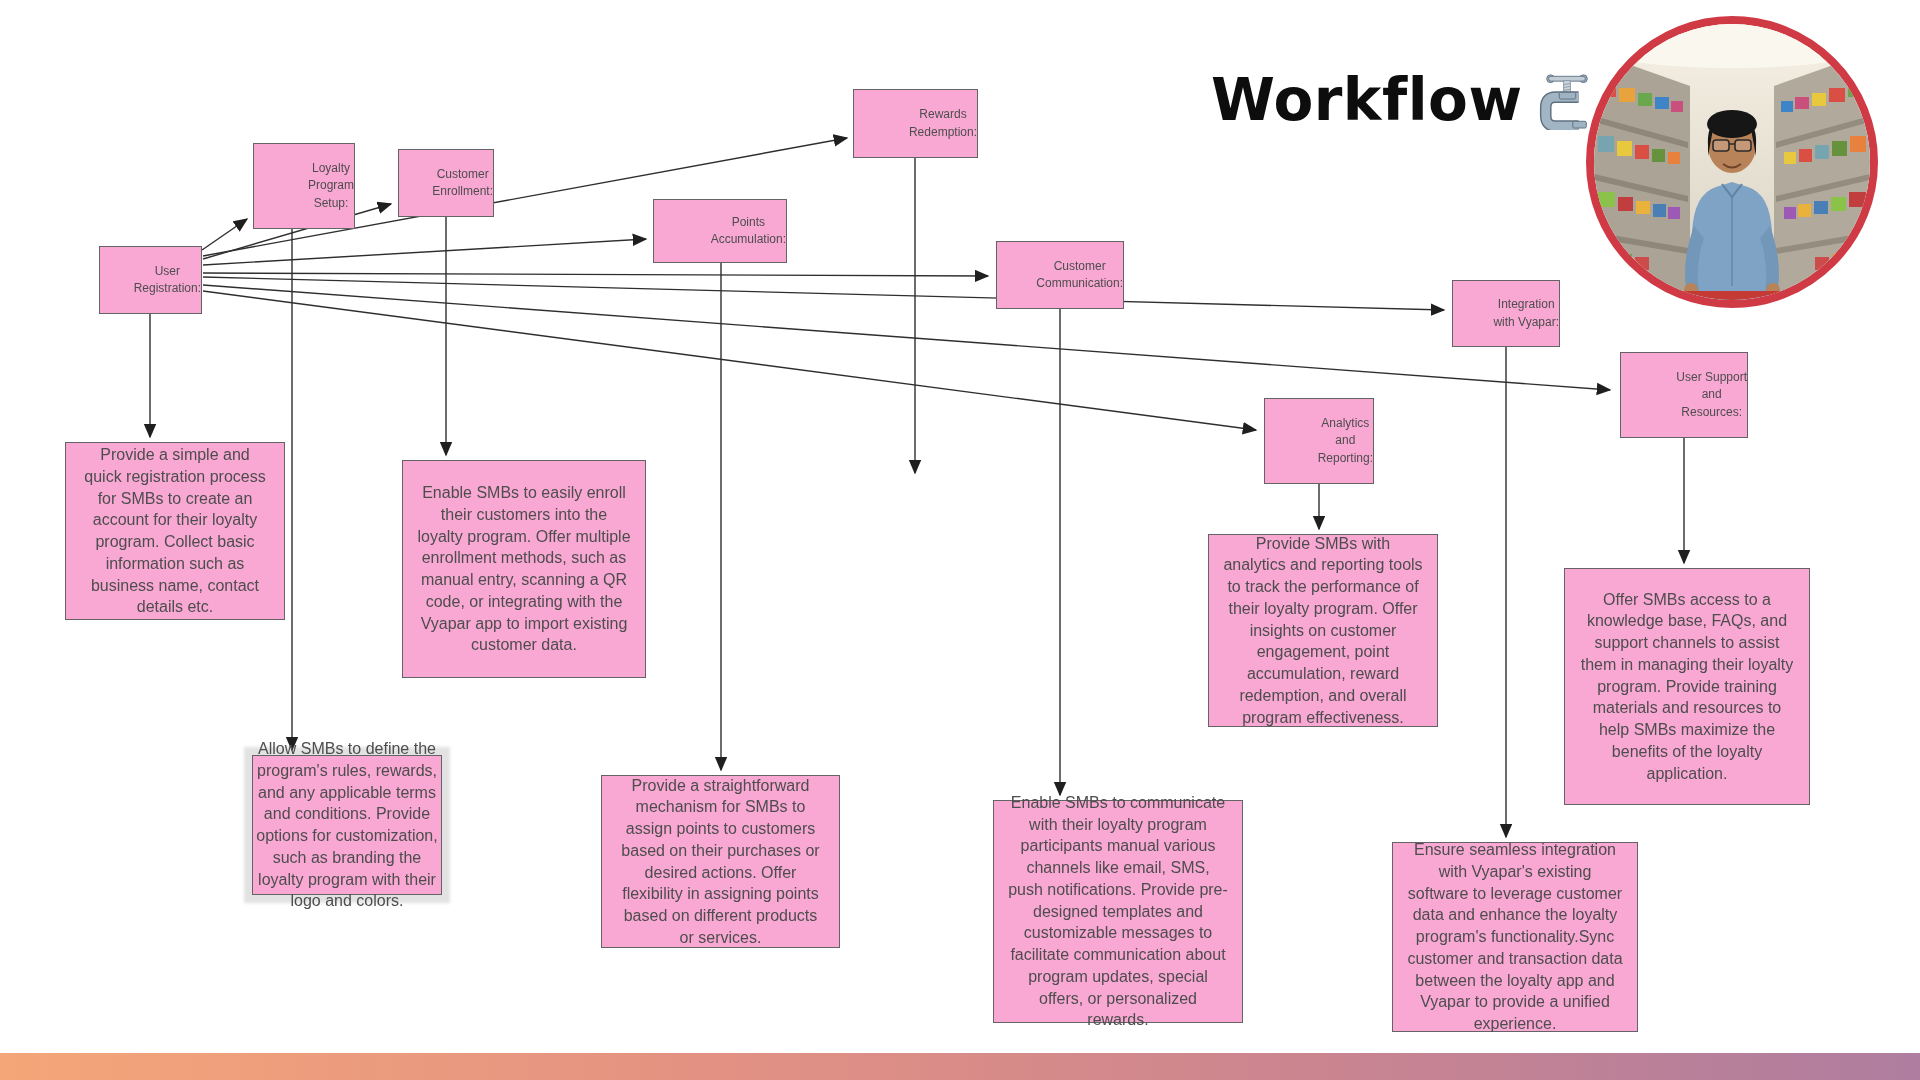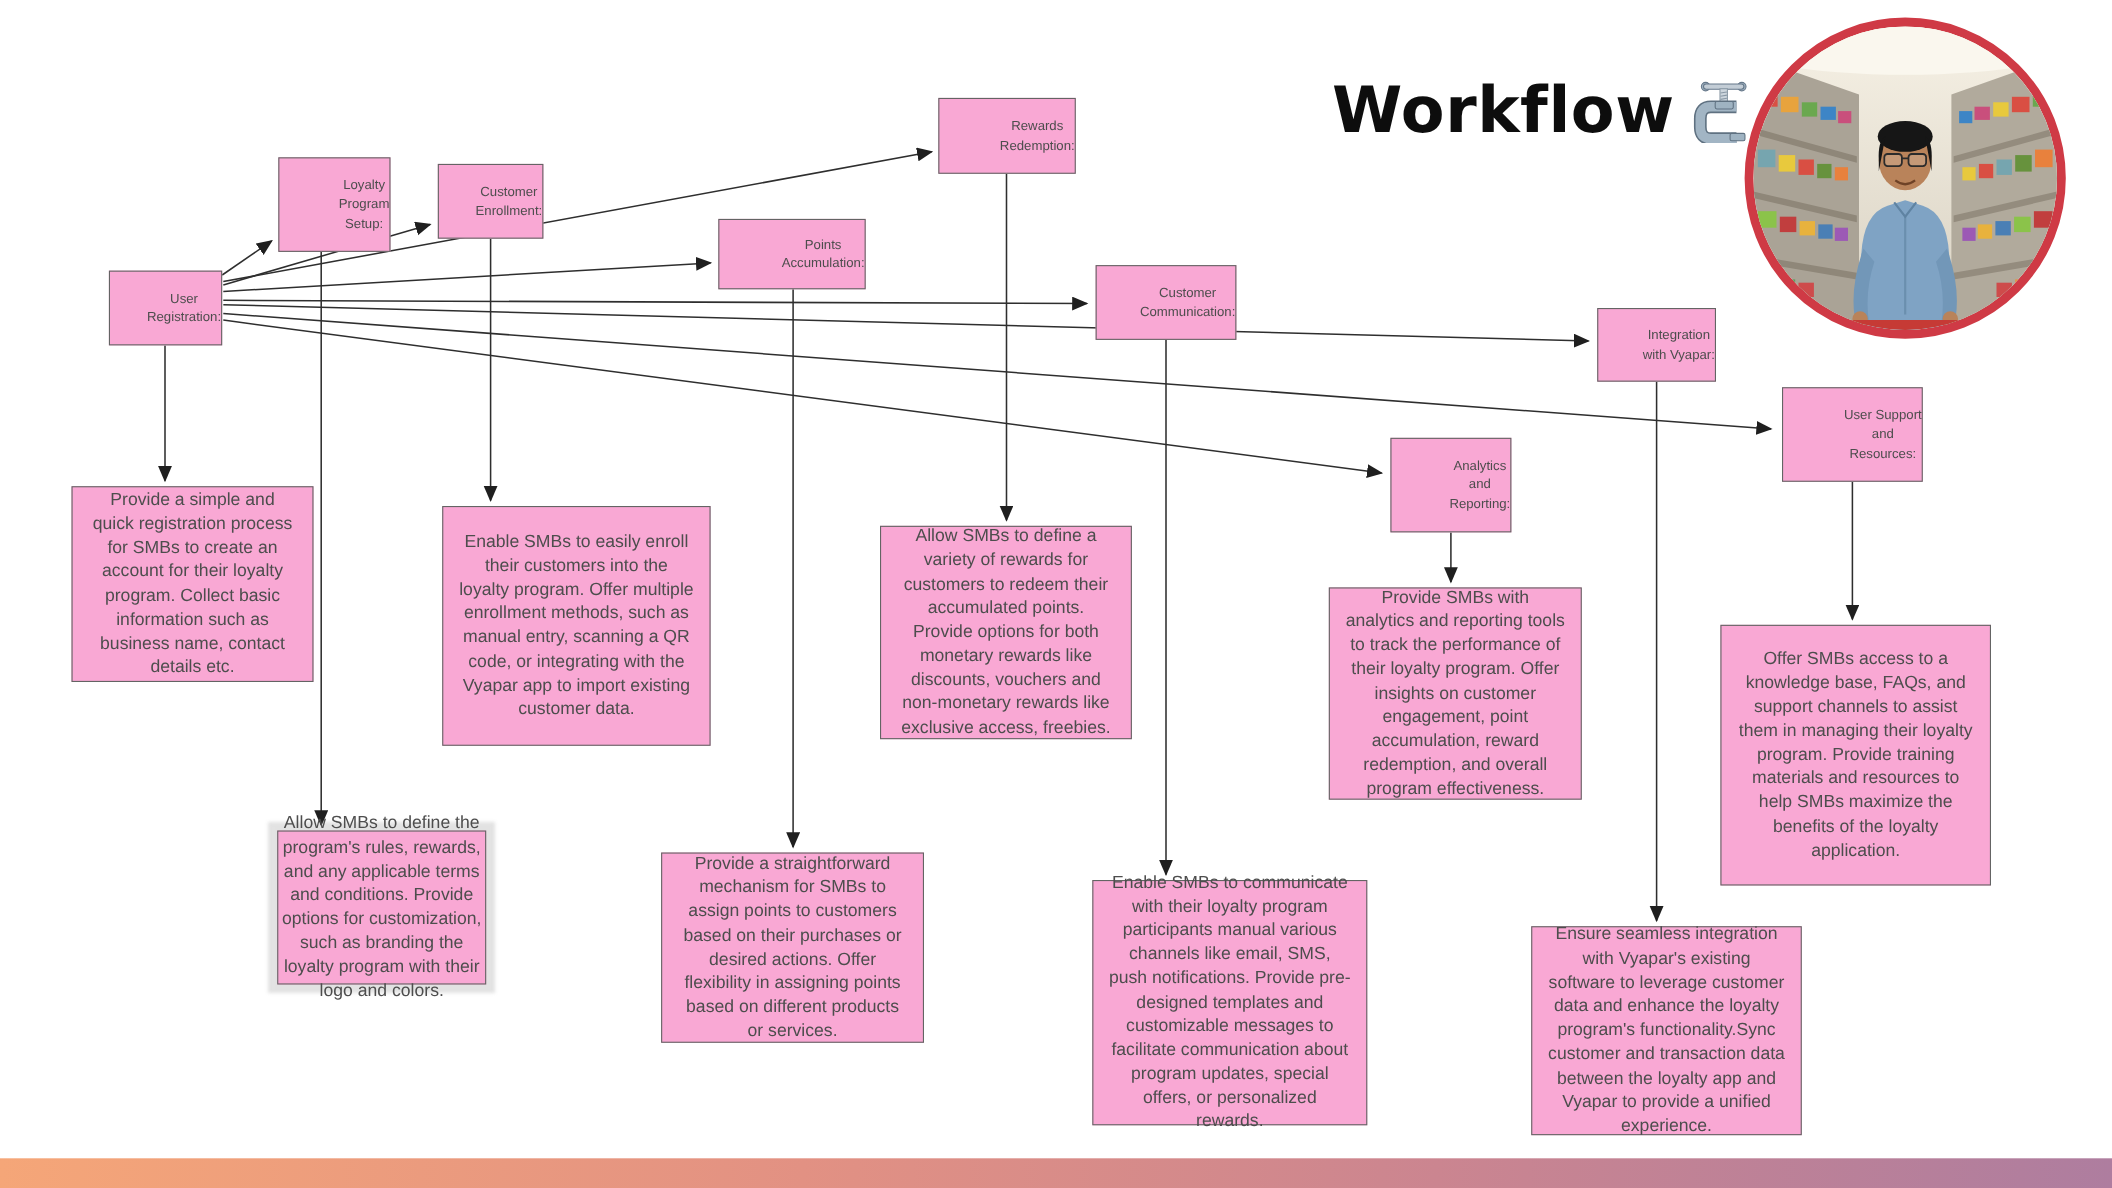--- a/index.html
+++ b/index.html
@@ -217,23 +217,20 @@
     </div>
   <div class="box desc selected" style="left:252px;top:755px;width:190px;height:140px">
       <span>Allow SMBs to define the program's rules, rewards, and any applicable terms and conditions. Provide options for customization, such as branding the loyalty program with their logo and colors.</span>
     </div>
   <div class="box desc" style="left:402px;top:460px;width:244px;height:218px">
       <span>Enable SMBs to easily enroll their customers into the loyalty program. Offer multiple enrollment methods, such as manual entry, scanning a QR code, or integrating with the Vyapar app to import existing customer data.</span>
     </div>
   <div class="box desc" style="left:601px;top:775px;width:239px;height:173px">
       <span>Provide a straightforward mechanism for SMBs to assign points to customers based on their purchases or desired actions. Offer flexibility in assigning points based on different products or services.</span>
     </div>
-  <div class="box desc" style="left:800px;top:478px;width:229px;height:194px">
-      <span>Allow SMBs to define a variety of rewards for customers to redeem their accumulated points. Provide options for both monetary rewards like discounts, vouchers and non-monetary rewards like exclusive access, freebies.</span>
-    </div>
   <div class="box desc" style="left:993px;top:800px;width:250px;height:223px">
       <span>Enable SMBs to communicate with their loyalty program participants manual various channels like email, SMS, push notifications. Provide pre-designed templates and customizable messages to facilitate communication about program updates, special offers, or personalized rewards.</span>
     </div>
   <div class="box desc" style="left:1208px;top:534px;width:230px;height:193px">
       <span>Provide SMBs with analytics and reporting tools to track the performance of their loyalty program. Offer insights on customer engagement, point accumulation, reward redemption, and overall program effectiveness.</span>
     </div>
   <div class="box desc" style="left:1392px;top:842px;width:246px;height:190px">
       <span>Ensure seamless integration with Vyapar's existing software to leverage customer data and enhance the loyalty program's functionality.Sync customer and transaction data between the loyalty app and Vyapar to provide a unified experience.</span>
     </div>
   <div class="box desc" style="left:1564px;top:568px;width:246px;height:237px">

